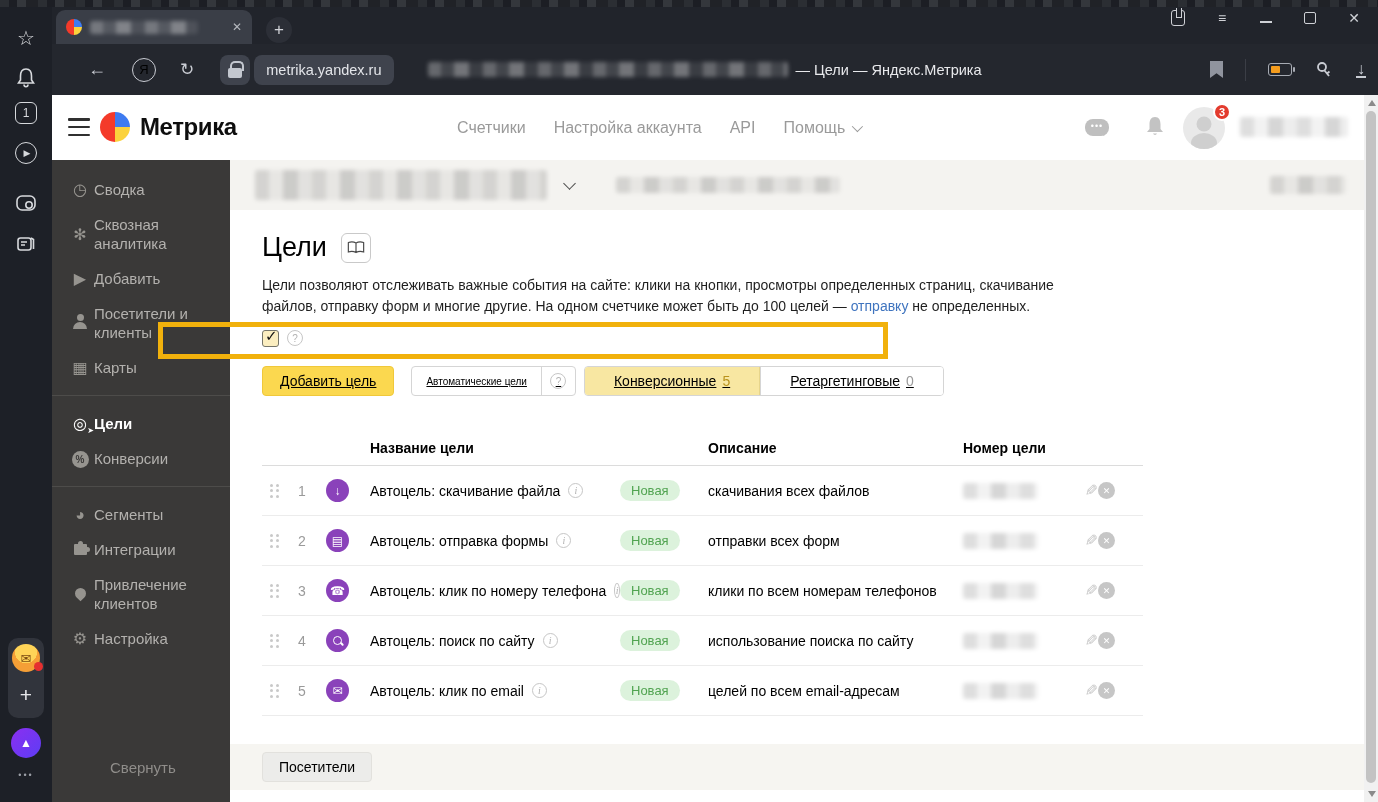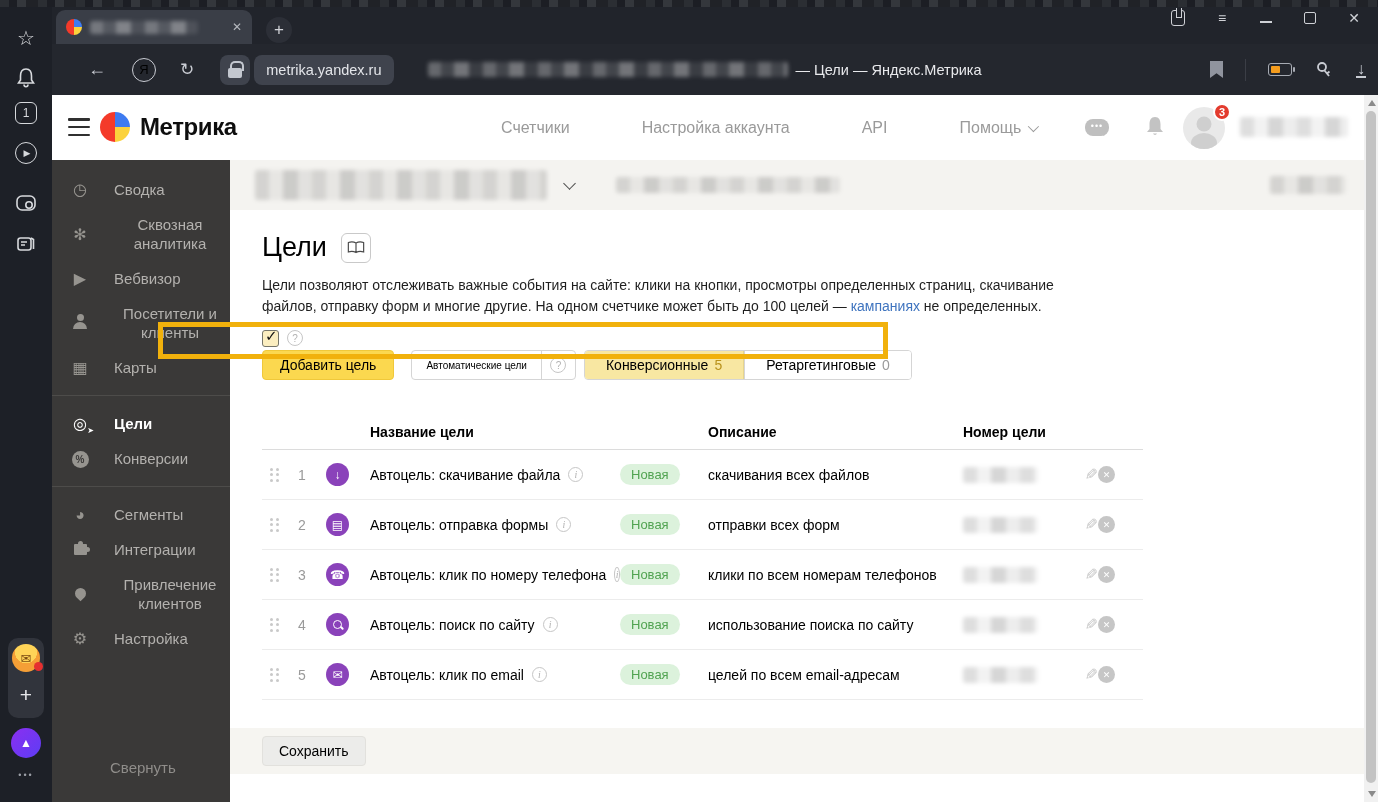--- a/index.html
+++ b/index.html
@@ -73,35 +73,35 @@
 
   
   .app-header { position:relative; height:65px; background:#fff; flex:none; }
   .burger { position:absolute; left:16px; top:23px; width:22px; height:18px; display:flex; flex-direction:column; justify-content:space-between; }
   .burger i { display:block; height:2.5px; background:#303030; border-radius:1px; }
   .logo { position:absolute; left:48px; top:17px; display:flex; align-items:center; }
   .logo-circle { width:30px; height:30px; border-radius:50%;
     background:conic-gradient(from 180deg,#f43a2a 0 50%,#3e7bf0 50% 75%,#fbd23c 75% 100%); }
   .brand { margin-left:10px; font-size:24px; font-weight:bold; color:#0e0e0e; letter-spacing:-0.4px; }
   .top-nav { position:absolute; left:405px; top:0; height:65px; display:flex; align-items:center; gap:28px; }
-  .top-nav .nav-link { color:#9a9a9a; font-size:16px; white-space:nowrap; display:flex; align-items:center;margin-left:44px; }
+  .top-nav .nav-link { color:#9a9a9a; font-size:16px; white-space:nowrap; display:flex; align-items:center; }
   .chev { width:8px; height:8px; border-right:1.6px solid #9a9a9a; border-bottom:1.6px solid #9a9a9a; transform:rotate(45deg) translateY(-2px); margin-left:7px; }
   .hdr-chat { position:absolute; left:1033px; top:24px; width:24px; height:17px; background:#bfbfbf; border-radius:8px; color:#fff; font-size:9px; letter-spacing:1px; text-align:center; line-height:15px; }
   .hdr-chat::after { content:""; position:absolute; left:14px; bottom:-5px; border:5px solid transparent; border-top-color:#bfbfbf; border-right-width:2px; }
   .hdr-bell { position:absolute; left:1092px; top:20px; }
   .avatar { position:absolute; left:1131px; top:12px; width:42px; height:42px; border-radius:50%; background:#e9e9e9; overflow:hidden; }
   .badge { position:absolute; left:1161px; top:8px; width:18px; height:18px; background:#e33b2e; border:2px solid #fff; border-radius:50%; color:#fff; font-size:11px; font-weight:bold; display:flex; align-items:center; justify-content:center; z-index:2; }
   .user-blur { position:absolute; left:1188px; top:22px; width:108px; height:20px; }
 
   
   .app-body { flex:1; display:flex; min-height:0; }
   .sidebar { width:178px; background:#3a3938; padding-top:12px; display:flex; flex-direction:column; flex:none; }
   .sb-item { display:flex; align-items:center; padding:8px 0 8px 18px; color:#b3b1ae; font-size:15px; }
   .sb-item .ico { width:20px; flex:none; text-align:center; color:#96948f; font-size:16px; position:relative; }
-  .sb-item .lbl { margin-left:24px; line-height:19px; max-width:112px;text-align:center; }
+  .sb-item .lbl { margin-left:4px; line-height:19px; max-width:112px; }
   .sb-item.active { color:#fff; font-weight:bold; }
   .sb-item.active .ico { color:#fff; }
   .sb-divider { border-top:1px solid #4d4c4a; margin:10px 0; }
   .bars { display:inline-flex; align-items:flex-end; gap:2px; height:14px; }
   .bars i { width:3.5px; background:#96948f; border-radius:1px; }
   .person { position:relative; width:14px; height:15px; display:inline-block; }
   .person::before { content:""; position:absolute; left:3.5px; top:0; width:7px; height:7px; border-radius:50%; background:#96948f; }
   .person::after { content:""; position:absolute; left:0; top:8px; width:14px; height:7px; border-radius:7px 7px 0 0; background:#96948f; }
   .goal-cursor { position:absolute; right:-4px; bottom:-2px; font-size:8px; color:#fff; }
   .pct-circle { display:inline-flex; width:17px; height:17px; border-radius:50%; background:#96948f; color:#3a3938; font-size:10px; font-weight:bold; align-items:center; justify-content:center; }
@@ -126,27 +126,27 @@
   .desc { margin-top:12px; width:812px; font-size:14px; line-height:21px; color:#1f1f1f; }
   .desc a { color:#3f74bf; text-decoration:none; }
   .cb-row { margin-top:9px; display:flex; align-items:center; height:24px; position:relative; z-index:60; }
   .cb-box { width:17px; height:17px; background:#fbeec0; border:1px solid #75756a; border-radius:3px; position:relative; flex:none; }
   .cb-box::after { content:"✓"; position:absolute; left:2px; top:-4px; font-size:15px; font-weight:bold; color:#111; }
   .cb-label { margin-left:9px; font-size:14px; color:#000; }
   .q-circle,.i-circle { display:inline-flex; align-items:center; justify-content:center; border-radius:50%; border:1px solid #c6c6c6; color:#b2b2b2; background:#fff; }
   .q-circle { width:16px; height:16px; font-size:10px; margin-left:8px; }
   .i-circle { width:15px; height:15px; font-size:10px; font-style:italic; font-family:"Liberation Serif",serif; margin-left:8px; }
 
-  .btn-row { display:flex; align-items:center; height:30px; }
+  .btn-row { margin-top:16px; display:flex; align-items:center; height:30px;text-decoration:underline; }
   .btn-add { height:30px; padding:0 17px; background:#fbd84f; border:1px solid #f0c83a; border-radius:4px; font-size:14px; color:#000; display:flex; align-items:center; }
   .grp-auto { margin-left:17px; height:30px; display:flex; align-items:center; border:1px solid #d5d5d5; border-radius:4px; background:#fff; }
   .grp-auto .seg-a { padding:0 14px; font-size:10px; color:#000; }
   .grp-auto .seg-q { border-left:1px solid #d5d5d5; width:34px; height:100%; display:flex; align-items:center; justify-content:center; }
   .toggle { margin-left:8px; height:30px; display:flex; border:1px solid #d5d5d5; border-radius:4px; overflow:hidden; }
-  .tg { padding:0 21px; font-size:14px; color:#000; display:flex; align-items:center; background:#fff; }
+  .tg { padding:0 29px; font-size:14px; color:#000; display:flex; align-items:center; background:#fff; }
   .tg .cnt { margin-left:6px; }
   .tg.on { background:#f8e7a2; border-right:1px solid #e7d58b; }
   .tg.on .cnt { color:#b9921c; }
   .tg.off { border-left:1px solid #d5d5d5; }
   .tg.off .cnt { color:#9a9a9a; }
 
   .goal-table { margin-top:34px; width:881px; }
   .t-grid { display:grid; grid-template-columns:28px 28px 44px 250px 88px 255px 105px 30px 30px; align-items:center; padding-left:8px; }
   .t-head { height:36px; border-bottom:1px solid #dcdcdc; }
   .t-head .th { font-size:14px; font-weight:bold; color:#000; }
@@ -299,21 +299,21 @@
         <div class="sb-item">
           <span class="ico">◷</span>
           <span class="lbl">Сводка</span>
         </div>
         <div class="sb-item">
           <span class="ico">✻</span>
           <span class="lbl">Сквозная аналитика</span>
         </div>
         <div class="sb-item">
           <span class="ico">▶</span>
-          <span class="lbl">Вебвизор</span>
+          <span class="lbl">Добавить</span>
         </div>
         <div class="sb-item">
           <span class="ico"><span class="person"></span></span>
           <span class="lbl">Посетители и клиенты</span>
         </div>
         <div class="sb-item">
           <span class="ico">▦</span>
           <span class="lbl">Карты</span>
         </div>
         <div class="sb-divider"></div>
@@ -356,21 +356,21 @@
         <div class="page">
           <div class="h1-row">
             <div class="page-title">Цели</div>
             <div class="book-btn">
               <svg width="18" height="13" viewBox="0 0 20 14">
                   <path d="M1.5 1.5 C4.5 0.4 7.5 0.6 10 2 C12.5 0.6 15.5 0.4 18.5 1.5 L18.5 12 C15.5 11 12.5 11.2 10 12.6 C7.5 11.2 4.5 11 1.5 12 Z M10 2 L10 12.6" fill="none" stroke="#4a4a4a" stroke-width="1.3"></path>
                 </svg>
             </div>
           </div>
 
-          <div class="desc"><span>Цели позволяют отслеживать важные события на сайте: клики на кнопки, просмотры определенных страниц, скачивание файлов, отправку форм и многие другие. На одном счетчике может быть до 100 целей — </span><a href="#">кампаниях</a><span> не определенных.</span></div>
+          <div class="desc"><span>Цели позволяют отслеживать важные события на сайте: клики на кнопки, просмотры определенных страниц, скачивание файлов, отправку форм и многие другие. На одном счетчике может быть до 100 целей — </span><a href="#">отправку</a><span> не определенных.</span></div>
 
           <div class="cb-row">
             <div class="cb-box"></div>
             <div class="q-circle">?</div>
           </div>
 
           <div class="btn-row">
             <div class="btn-add">Добавить цель</div>
             <div class="grp-auto">
               <div class="seg-a">Автоматические цели</div>
@@ -510,21 +510,21 @@
                 </span>
               <span class="badge-new">Новая</span>
               <span class="goal-desc">целей по всем email-адресам</span>
               <span class="blur blur-light num-blur"></span>
               <span class="edit-ico">✎</span>
               <span class="del-ico">✕</span>
             </div>
           </div>
 
           <div class="footer-strip" style="margin-left:-32px;">
-            <div class="btn-save">Сохранить</div>
+            <div class="btn-save">Посетители</div>
           </div>
         </div>
       </div>
     </div>
   </div>
 
   <div class="scrollbar">
     <div class="sb-up"></div>
     <div class="sb-thumb"></div>
     <div class="sb-down"></div>

